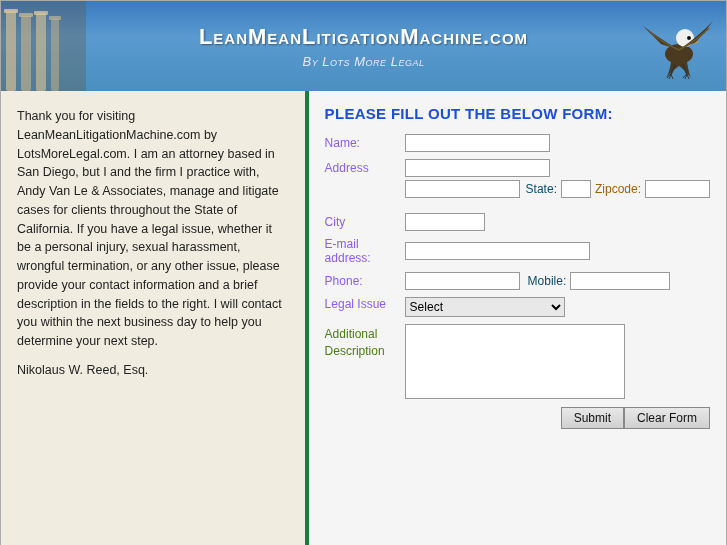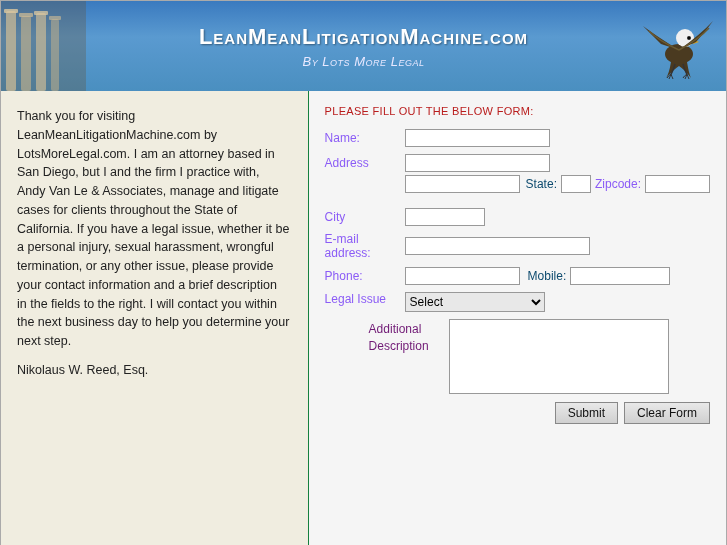--- a/index.html
+++ b/index.html
@@ -69,21 +69,21 @@
       width: 100%;
       height: calc(545px - 90px);
       background: #f5f5f0;
     }
 
     
     .left-panel {
       width: 340px;
       padding: 16px 18px 16px 16px;
       background: #f0ede0;
-      border-right: 1px solid #15803d;
+      border-right: 4px solid #15803d;
       font-size: 12.5px;
       line-height: 1.5;
       color: #222;
     }
 
     .left-panel p {
       margin-bottom: 10px;
     }
 
     .left-panel .attorney-name {
@@ -92,24 +92,24 @@
     }
 
     
     .right-panel {
       flex: 1;
       padding: 14px 16px 10px 16px;
       background: #f5f5f5;
     }
 
     .form-title {
-      font-size: 11px;
-      font-weight: normal;
+      font-size: 15px;
+      font-weight: bold;
       margin-bottom: 12px;
-      color: #b91c1c;
+      color: #1d4ed8;
       letter-spacing: 0.3px;
     }
 
     .form-row {
       display: flex;
       align-items: center;
       margin-bottom: 7px;
     }
 
     .form-label {
@@ -131,21 +131,21 @@
     .input-address1 { width: 145px; }
     .input-address2 { width: 115px; }
     .input-state { width: 30px; margin-left: 4px; }
     .input-zip { width: 65px; margin-left: 4px; }
     .input-city { width: 80px; }
     .input-phone { width: 115px; }
     .input-mobile { width: 100px; margin-left: 4px; }
     .input-email { width: 185px; }
 
     .state-label { font-size: 12px; color: #0c4a6e; }
-    .zip-label { font-size: 12px; color: #8b5cf6; margin-left: 4px; }
+    .zip-label { font-size: 12px; color: #a16207; margin-left: 4px; }
 
     .form-row-address {
       display: flex;
       flex-direction: column;
       margin-bottom: 15px;
     }
 
     .address-line1 {
       display: flex;
       align-items: center;
@@ -159,60 +159,58 @@
     }
 
     .city-row {
       display: flex;
       align-items: center;
       margin-bottom: 6px;
     }
 
     .select-legal {
       height: 20px;
-      width: 140px;
+      width: 160px;
       border: 1px solid #999;
       background: #e8e8e8;
       font-size: 12px;
     }
 
     .legal-issue-row {
       display: flex;
       margin-bottom: 7px;
     }
 
     .additional-row {
       display: flex;
       align-items: flex-start;
       margin-bottom: 8px;
     }
 
     .additional-label {
       width: 80px;
       font-size: 12px;
-      color: #701a75;
+      color: #4d7c0f;
       padding-top: 2px;
       line-height: 1.4;
-      margin-left: 44px;
     }
 
     .textarea-additional {
       width: 220px;
       height: 75px;
       border: 1px solid #999;
       background: #fff;
       font-size: 12px;
       resize: none;
       padding: 2px 3px;
     }
 
     .buttons-row {
       display: flex;
       justify-content: flex-end;
-      gap: 6px;
       margin-top: 6px;
     }
 
     .btn {
       padding: 3px 12px;
       font-size: 12px;
       border: 1px solid #888;
       background: linear-gradient(180deg, #e8e8e8 0%, #d0d0d0 100%);
       cursor: pointer;
       color: #111;

